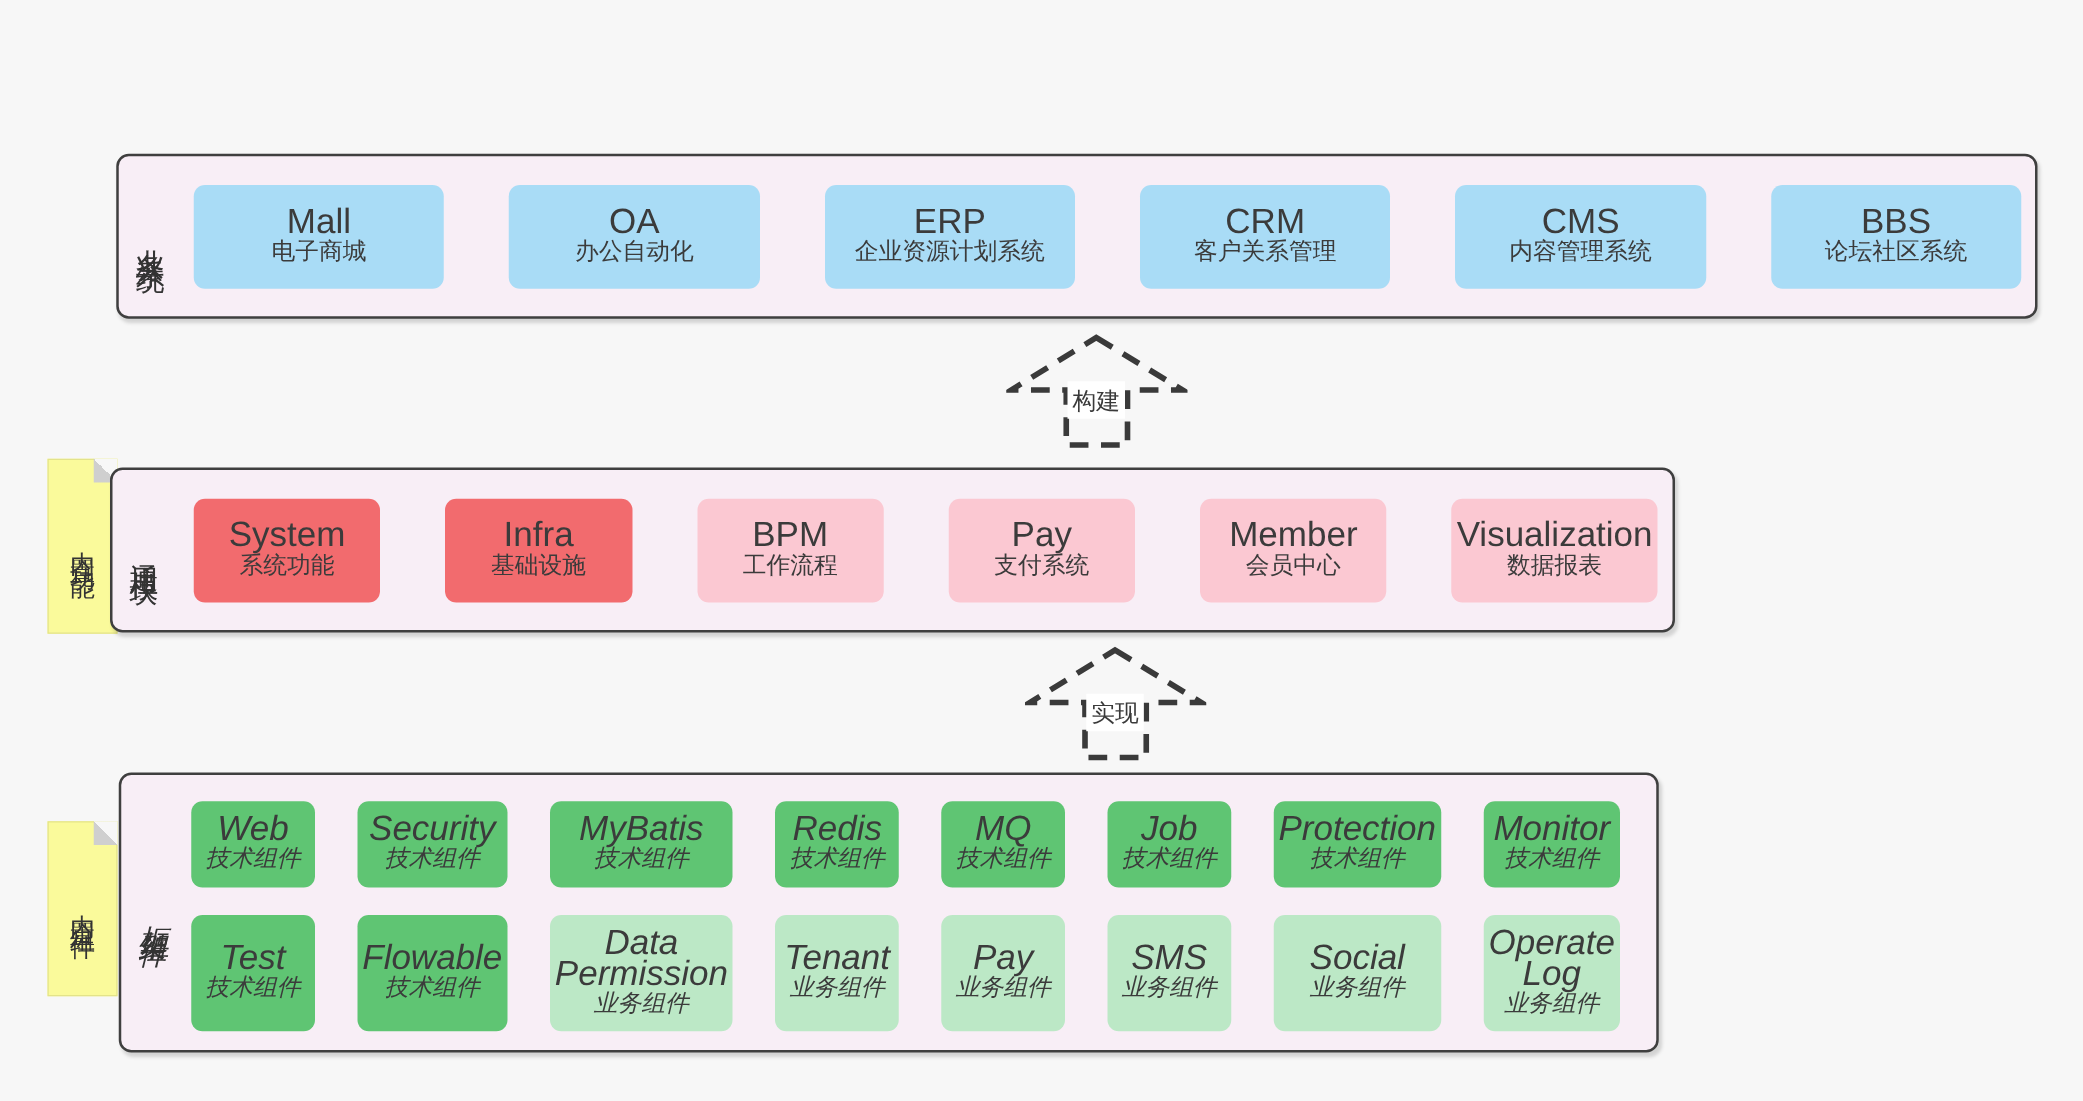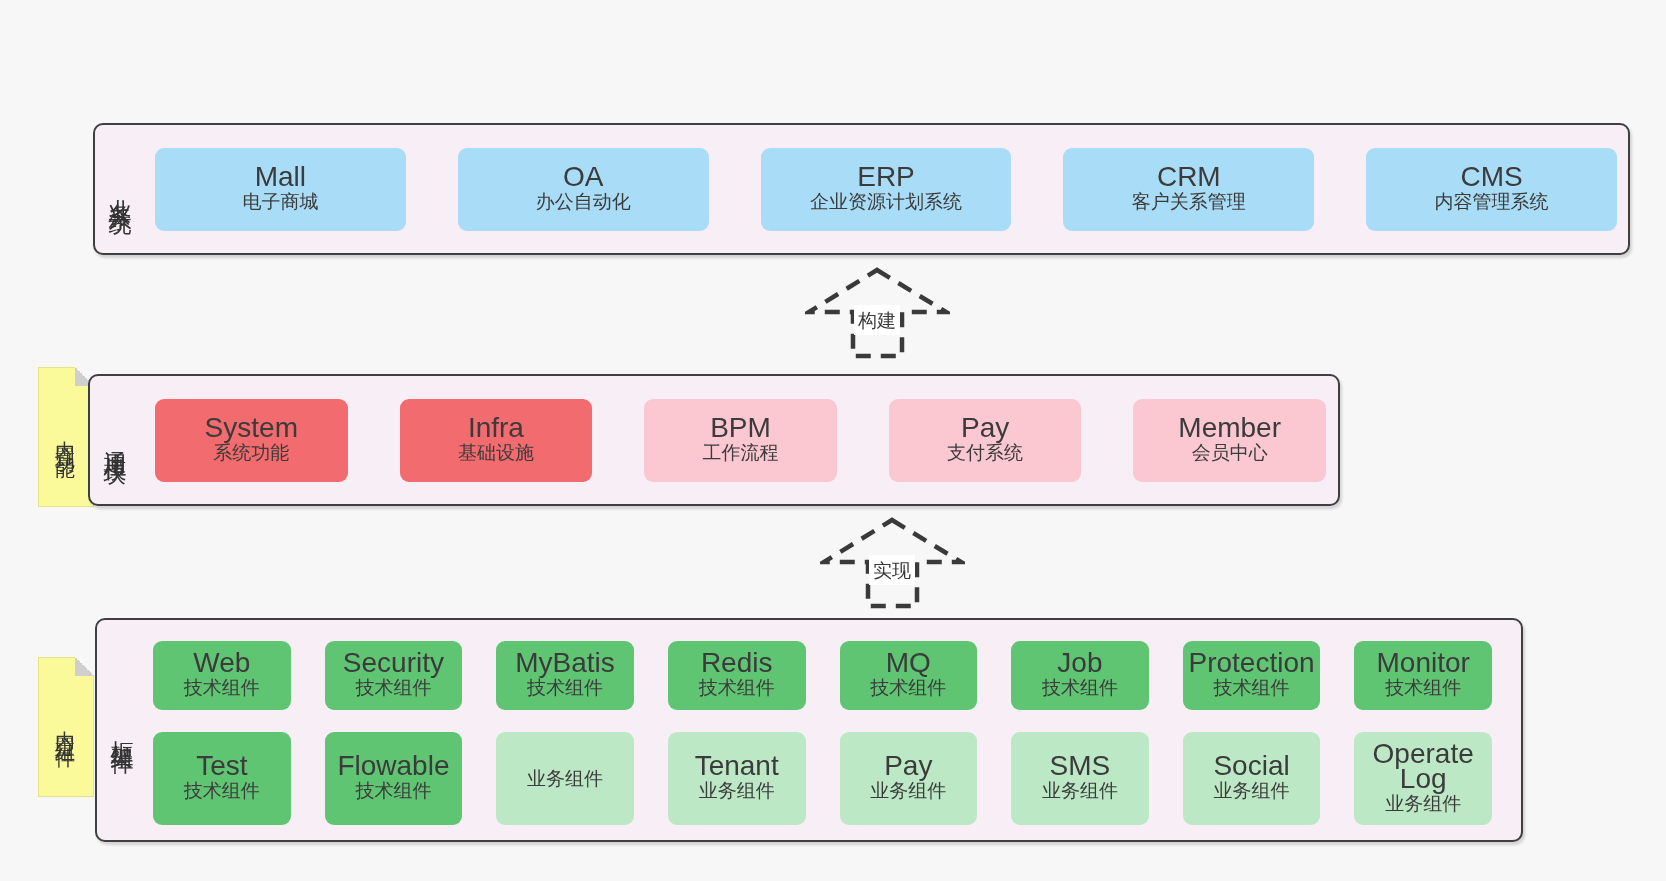--- a/index.html
+++ b/index.html
@@ -40,21 +40,21 @@
   .panel{
     position:absolute;
     background:#f8eef6;
     border:2px solid #3f3f3f;
     border-radius:10px;
     box-shadow:2px 3px 3px rgba(0,0,0,0.15);
     box-sizing:border-box;
   }
   #panel-business{left:93px;top:123px;width:1537px;height:132px;}
   #panel-modules{left:88px;top:374px;width:1252px;height:132px;}
-  #panel-framework{left:95px;top:618px;width:1428px;height:224px;}
+  #panel-framework{left:95px;top:618px;width:1232px;height:224px;font-style:italic;}
 
   .vlabel{
     position:absolute;left:0;top:0;bottom:0;width:52px;
     display:flex;align-items:center;justify-content:center;
     writing-mode:vertical-rl;
     text-orientation:upright;
     font-size:23px;
     letter-spacing:4px;
     color:#333;
   }
@@ -138,20 +138,24 @@
         <div class="box-desc">企业资源计划系统</div>
       </div>
       <div class="box v-blue">
         <div class="box-name">CRM</div>
         <div class="box-desc">客户关系管理</div>
       </div>
       <div class="box v-blue">
         <div class="box-name">CMS</div>
         <div class="box-desc">内容管理系统</div>
       </div>
+      <div class="box v-blue">
+        <div class="box-name">BBS</div>
+        <div class="box-desc">论坛社区系统</div>
+      </div>
     </div>
 </section>
 
 <svg class="arrow" id="arrow-build" width="145" height="94" viewBox="0 0 145 94">
   <polygon points="72,4 141,46 97,46 97,90 48,90 48,46 4,46"></polygon>
   <rect x="49" y="39" width="46" height="30"></rect>
   <text x="72" y="61">构建</text>
 </svg>
 
 <section class="panel" id="panel-modules">
@@ -170,20 +174,24 @@
         <div class="box-desc">工作流程</div>
       </div>
       <div class="box v-pink">
         <div class="box-name">Pay</div>
         <div class="box-desc">支付系统</div>
       </div>
       <div class="box v-pink">
         <div class="box-name">Member</div>
         <div class="box-desc">会员中心</div>
       </div>
+      <div class="box v-pink">
+        <div class="box-name">Visualization</div>
+        <div class="box-desc">数据报表</div>
+      </div>
     </div>
 </section>
 
 <svg class="arrow" id="arrow-impl" width="145" height="94" viewBox="0 0 145 94">
   <polygon points="72,4 141,46 97,46 97,90 48,90 48,46 4,46"></polygon>
   <rect x="49" y="39" width="46" height="30"></rect>
   <text x="72" y="61">实现</text>
 </svg>
 
 <section class="panel" id="panel-framework">
@@ -223,20 +231,21 @@
       </div>
       <div class="box v-green">
         <div class="box-name">Test</div>
         <div class="box-desc">技术组件</div>
       </div>
       <div class="box v-green">
         <div class="box-name">Flowable</div>
         <div class="box-desc">技术组件</div>
       </div>
       <div class="box v-lightgreen">
+        <div class="box-name">Data Permission</div>
         <div class="box-desc">业务组件</div>
       </div>
       <div class="box v-lightgreen">
         <div class="box-name">Tenant</div>
         <div class="box-desc">业务组件</div>
       </div>
       <div class="box v-lightgreen">
         <div class="box-name">Pay</div>
         <div class="box-desc">业务组件</div>
       </div>

